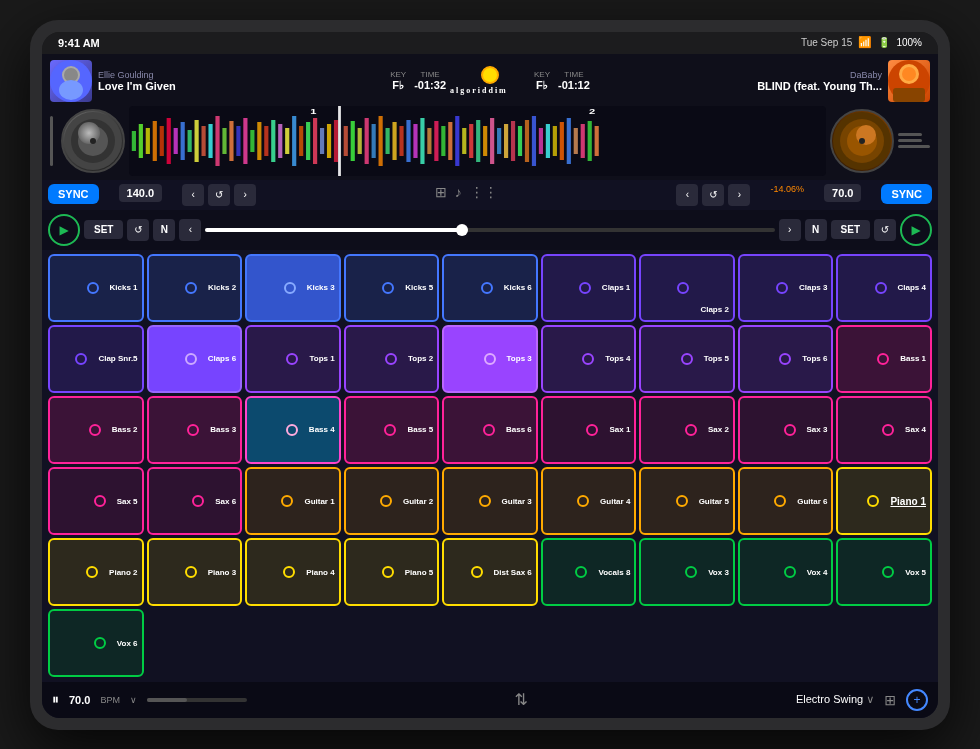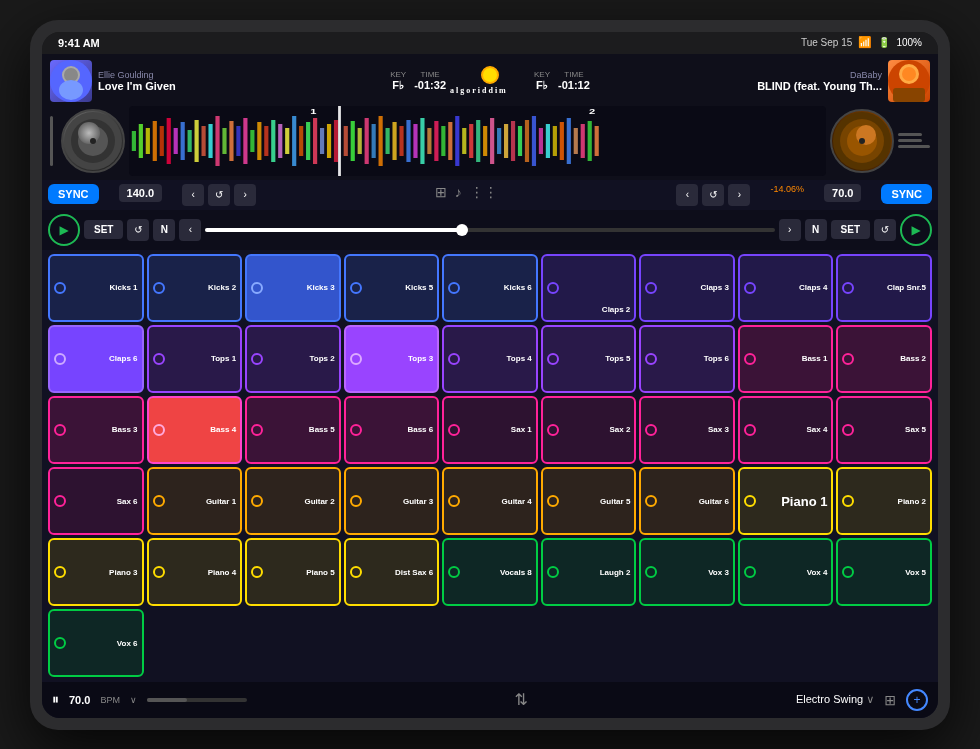--- a/index.html
+++ b/index.html
@@ -445,21 +445,21 @@
 
     .pad-cell {
       border-radius: 6px;
       cursor: pointer;
       border: 2px solid;
       font-size: 8.5px;
       font-weight: 600;
       color: #fff;
       display: flex;
       align-items: center;
-      justify-content: space-between;
+      justify-content: flex-end;
       padding: 0 4px;
       gap: 11px;
       min-height: 30px;
     }
 
     .pad-dot {
       width: 12px;
       height: 12px;
       border-radius: 50%;
       border: 2px solid;
@@ -745,20 +745,24 @@
               <div class="pad-dot" style="border-color:#4477ff;flex-shrink:0;"></div>
               <span style="font-size:8px;color:#fff;">Kicks 5</span>
             </div>
           <div class="pad-cell kicks-color-bg">
               <div class="pad-dot" style="border-color:#4477ff;flex-shrink:0;"></div>
               <span style="font-size:8px;color:#fff;">Kicks 6</span>
             </div>
 
           <div class="pad-cell claps-color-bg">
               <div class="pad-dot" style="border-color:#7744ff;flex-shrink:0;"></div>
+              <span style="font-size:8px;color:#fff;">Claps 1</span>
+            </div>
+          <div class="pad-cell claps-color-bg">
+              <div class="pad-dot" style="border-color:#7744ff;flex-shrink:0;"></div>
               <span style="font-size:8px;color:#fff;margin-top:44px;">Claps 2</span>
             </div>
           <div class="pad-cell claps-color-bg">
               <div class="pad-dot" style="border-color:#7744ff;flex-shrink:0;"></div>
               <span style="font-size:8px;color:#fff;">Claps 3</span>
             </div>
           <div class="pad-cell claps-color-bg">
               <div class="pad-dot" style="border-color:#7744ff;flex-shrink:0;"></div>
               <span style="font-size:8px;color:#fff;">Claps 4</span>
             </div>
@@ -801,21 +805,21 @@
               <span style="font-size:8px;color:#fff;">Bass 1</span>
             </div>
           <div class="pad-cell bass-color-bg">
               <div class="pad-dot" style="border-color:#ff2299;flex-shrink:0;"></div>
               <span style="font-size:8px;color:#fff;">Bass 2</span>
             </div>
           <div class="pad-cell bass-color-bg">
               <div class="pad-dot" style="border-color:#ff2299;flex-shrink:0;"></div>
               <span style="font-size:8px;color:#fff;">Bass 3</span>
             </div>
-          <div class="pad-cell" style="background:#ef4444;border:2px solid #ff44cc;border-radius:6px;">
+          <div class="pad-cell" style="background:#0c4a6e;border:2px solid #ff44cc;border-radius:6px;">
               <div class="pad-dot" style="border-color:#ffaadd;flex-shrink:0;"></div>
               <span style="font-size:8px;color:#fff;">Bass 4</span>
             </div>
           <div class="pad-cell bass-color-bg">
               <div class="pad-dot" style="border-color:#ff2299;flex-shrink:0;"></div>
               <span style="font-size:8px;color:#fff;">Bass 5</span>
             </div>
           <div class="pad-cell bass-color-bg">
               <div class="pad-dot" style="border-color:#ff2299;flex-shrink:0;"></div>
               <span style="font-size:8px;color:#fff;">Bass 6</span>
@@ -866,21 +870,21 @@
               <div class="pad-dot" style="border-color:#ffaa00;flex-shrink:0;"></div>
               <span style="font-size:8px;color:#fff;">Guitar 5</span>
             </div>
           <div class="pad-cell guitar-color-bg">
               <div class="pad-dot" style="border-color:#ffaa00;flex-shrink:0;"></div>
               <span style="font-size:8px;color:#fff;">Guitar 6</span>
             </div>
 
           <div class="pad-cell piano-color-bg">
               <div class="pad-dot" style="border-color:#ffdd00;flex-shrink:0;"></div>
-              <span style="font-size:13px;color:#fff;">Piano 1</span>
+              <span style="font-size:10px;color:#fff;text-decoration:underline;">Piano 1</span>
             </div>
           <div class="pad-cell piano-color-bg">
               <div class="pad-dot" style="border-color:#ffdd00;flex-shrink:0;"></div>
               <span style="font-size:8px;color:#fff;">Piano 2</span>
             </div>
           <div class="pad-cell piano-color-bg">
               <div class="pad-dot" style="border-color:#ffdd00;flex-shrink:0;"></div>
               <span style="font-size:8px;color:#fff;">Piano 3</span>
             </div>
           <div class="pad-cell piano-color-bg">
@@ -892,24 +896,20 @@
               <span style="font-size:8px;color:#fff;">Piano 5</span>
             </div>
           <div class="pad-cell piano-color-bg">
               <div class="pad-dot" style="border-color:#ffdd00;flex-shrink:0;"></div>
               <span style="font-size:8px;color:#fff;">Dist Sax 6</span>
             </div>
 
           <div class="pad-cell vocals-color-bg">
               <div class="pad-dot" style="border-color:#00cc44;flex-shrink:0;"></div>
               <span style="font-size:8px;color:#fff;">Vocals 8</span>
-            </div>
-          <div class="pad-cell vocals-color-bg">
-              <div class="pad-dot" style="border-color:#00cc44;flex-shrink:0;"></div>
-              <span style="font-size:8px;color:#fff;">Laugh 2</span>
             </div>
           <div class="pad-cell vocals-color-bg">
               <div class="pad-dot" style="border-color:#00cc44;flex-shrink:0;"></div>
               <span style="font-size:8px;color:#fff;">Vox 3</span>
             </div>
           <div class="pad-cell vocals-color-bg">
               <div class="pad-dot" style="border-color:#00cc44;flex-shrink:0;"></div>
               <span style="font-size:8px;color:#fff;">Vox 4</span>
             </div>
           <div class="pad-cell vocals-color-bg">

